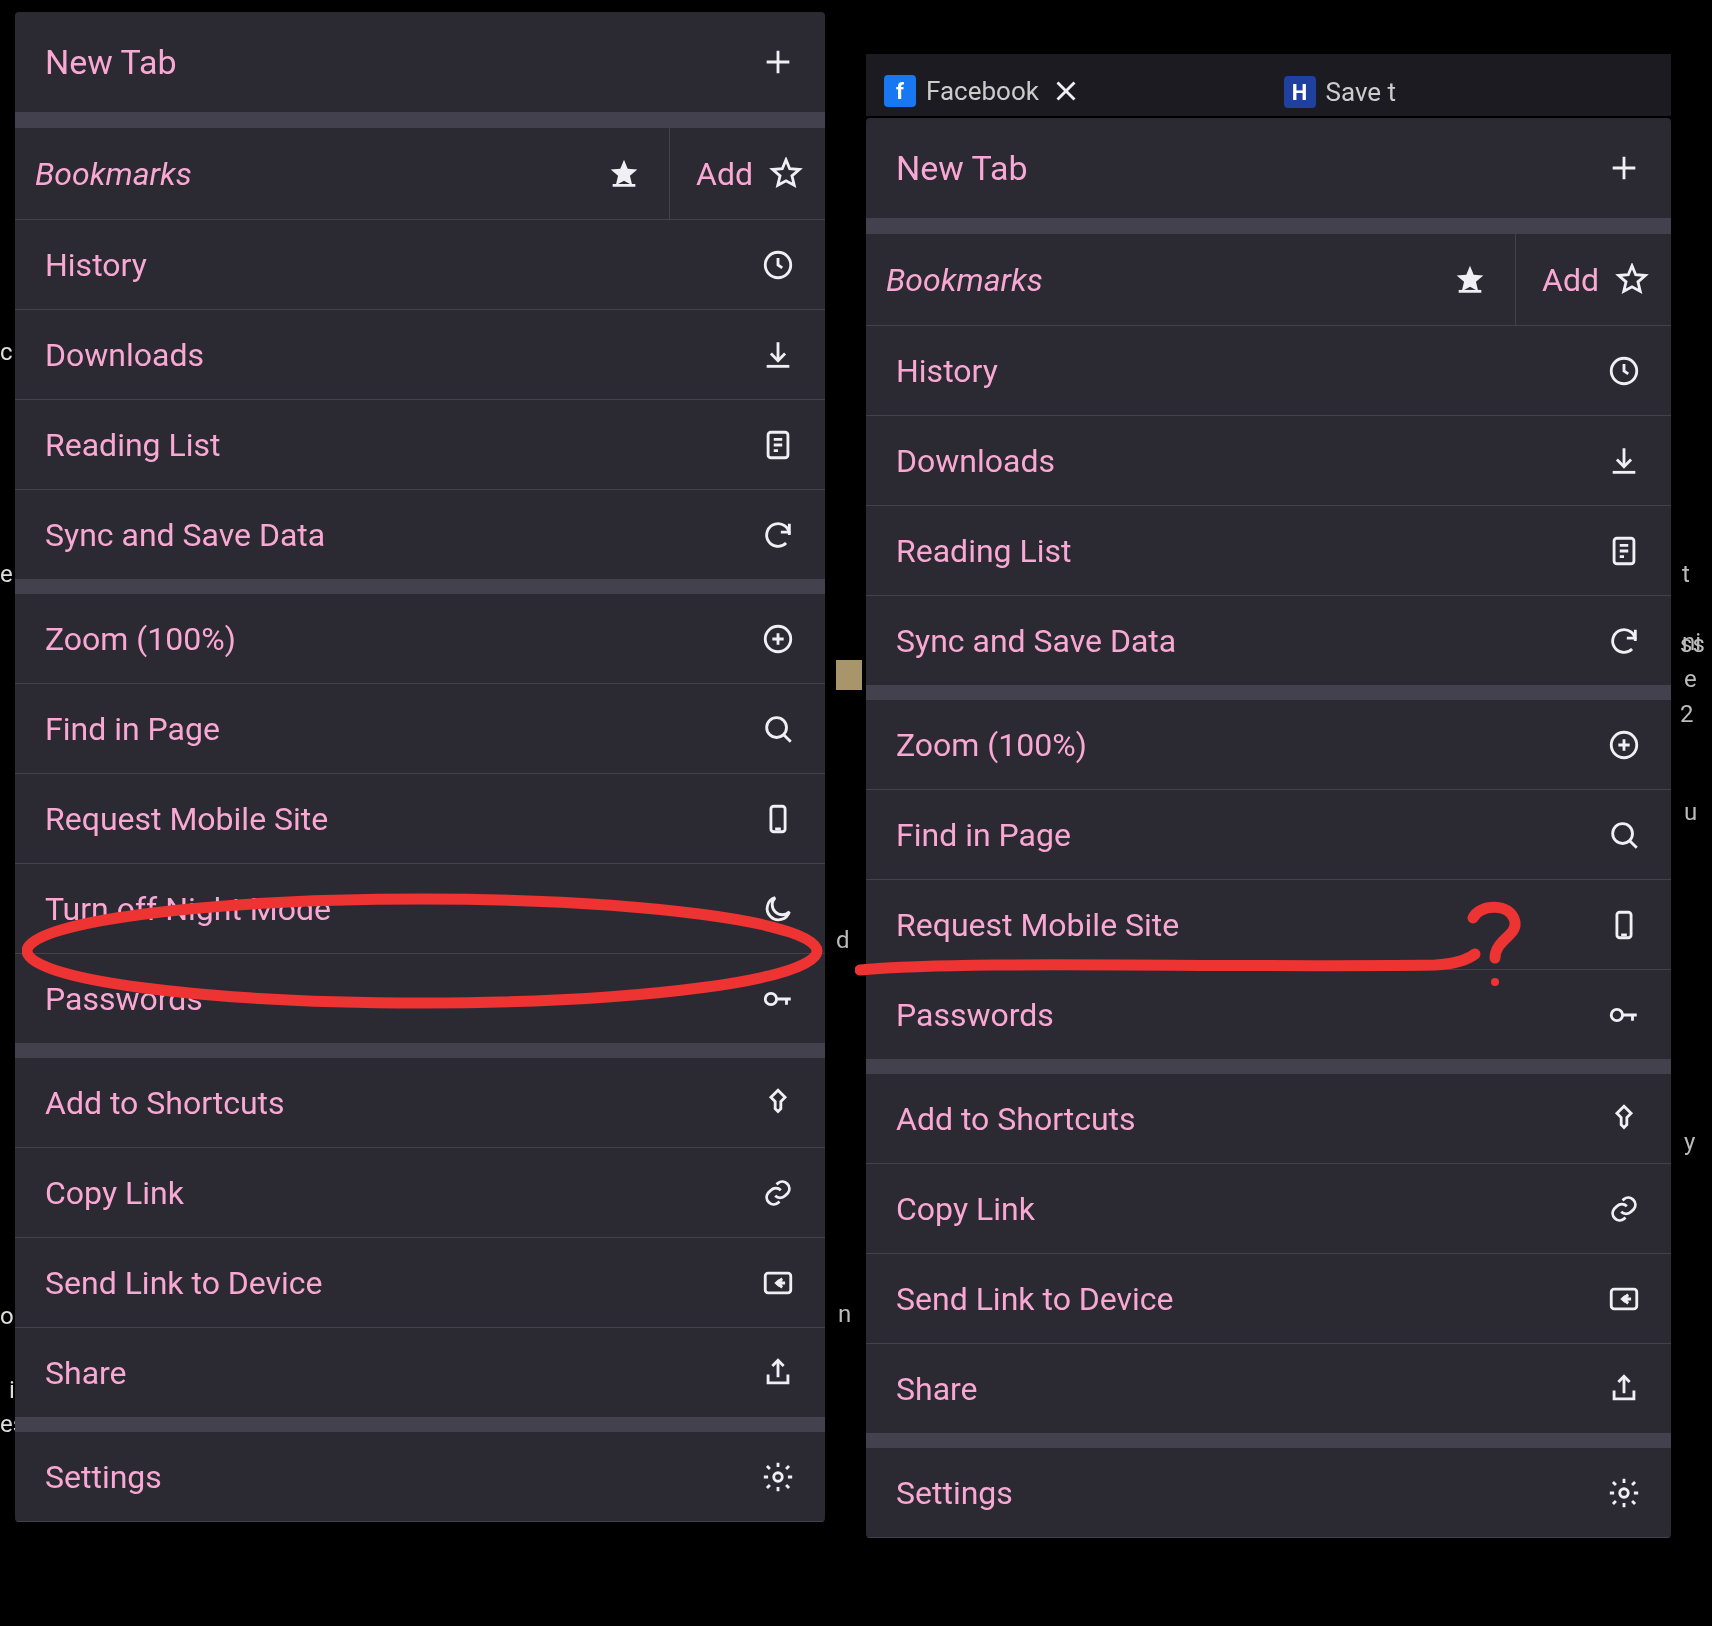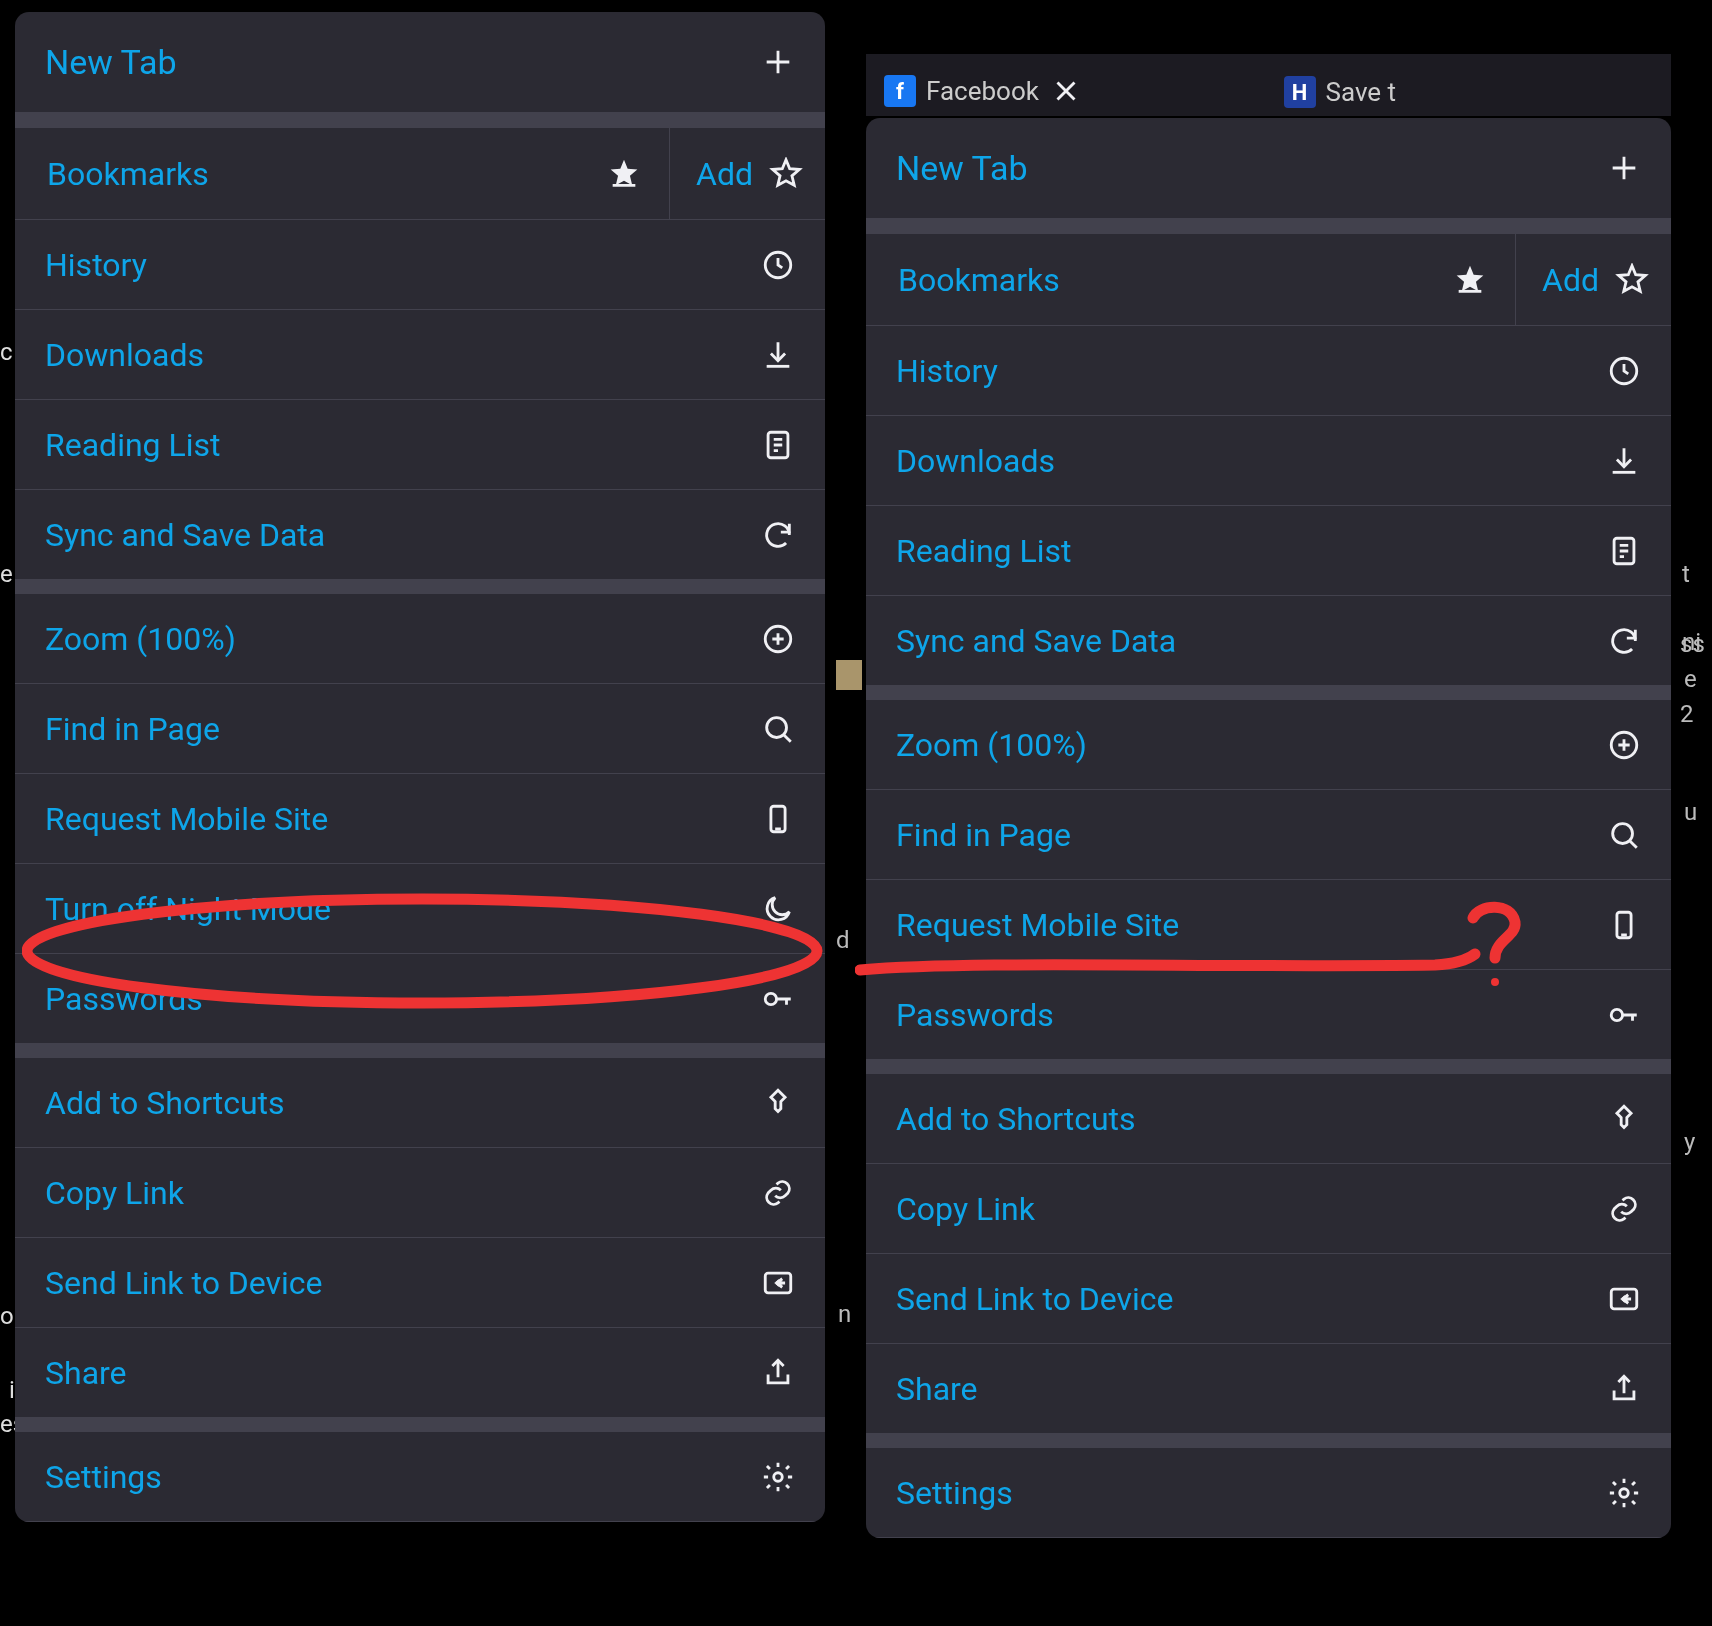--- a/index.html
+++ b/index.html
@@ -7,23 +7,23 @@
     background: #000;
     font-family: -apple-system, BlinkMacSystemFont, "Segoe UI", Roboto, sans-serif;
     width: 1712px;
     height: 1626px;
     position: relative;
     overflow: hidden;
   }
   .panel {
     position: absolute;
     background: #2b2a33;
-    border-radius: 14px;
+    border-radius: 4px;
     overflow: hidden;
-    color: #0ea5e9;
+    color: #f9a8d4;
   }
   .panel-left {
     left: 15px;
     top: 12px;
     width: 810px;
   }
   .panel-right {
     left: 866px;
     top: 118px;
     width: 805px;
@@ -75,22 +75,22 @@
   }
   .row.header { height: 100px; font-size: 34px; border-bottom: none; }
   .row.bookmark-row {
     display: grid;
     grid-template-columns: 1fr auto auto;
     align-items: center;
     height: 92px;
     padding: 0;
   }
   .row.bookmark-row .bk-label {
-    padding-left: 32px;
-    display:flex; align-items:center; height:100%;
+    padding-left: 20px;
+    display:flex; align-items:center; height:100%;font-style:italic;
   }
   .row.bookmark-row .bk-icon {
     padding-right: 28px;
     display:flex; align-items:center; justify-content:center; height:100%;
     border-right: 1px solid #42414d;
   }
   .row.bookmark-row .bk-add {
     padding: 0 22px 0 26px;
     display:flex; align-items:center; gap: 16px; height:100%;
     font-size: 32px;

